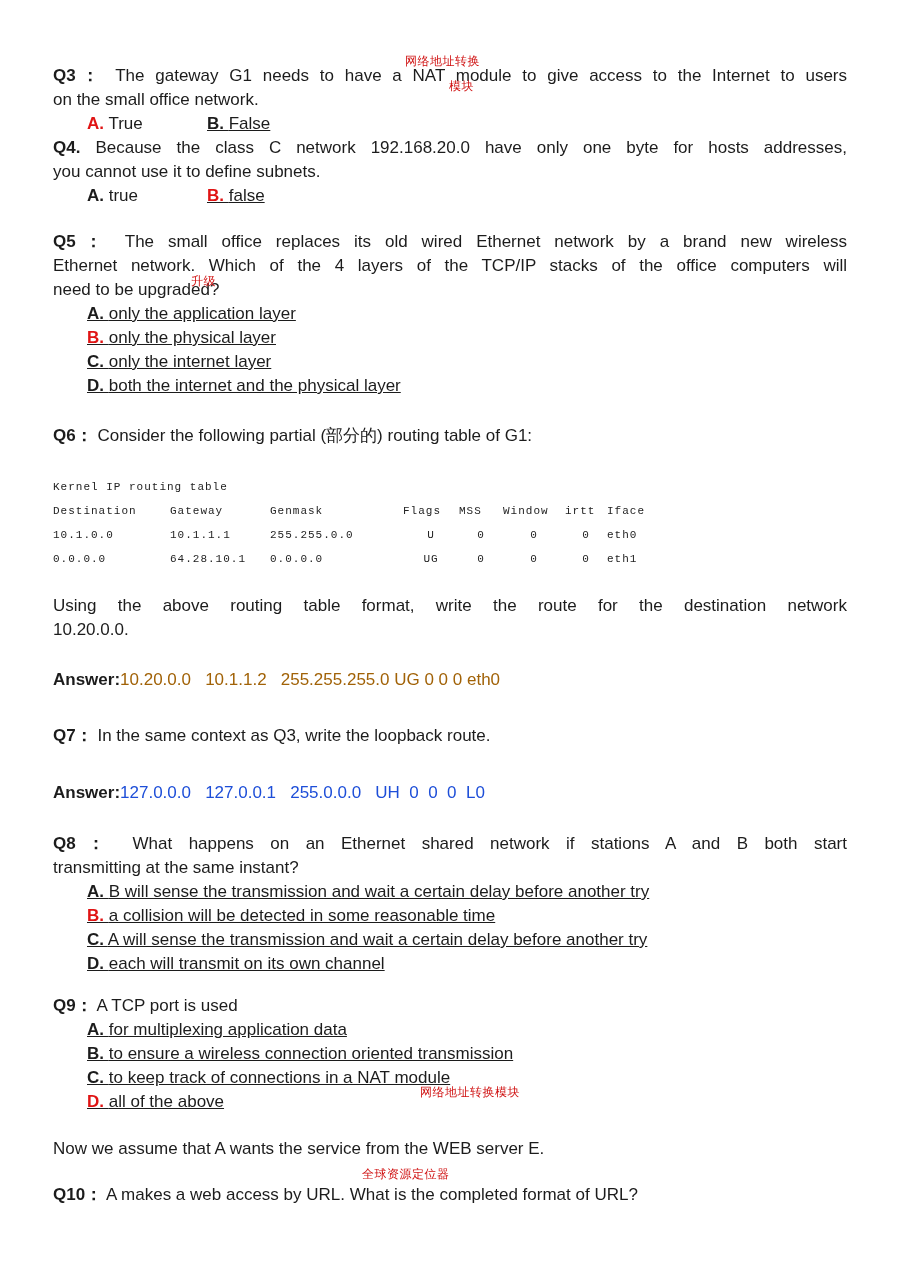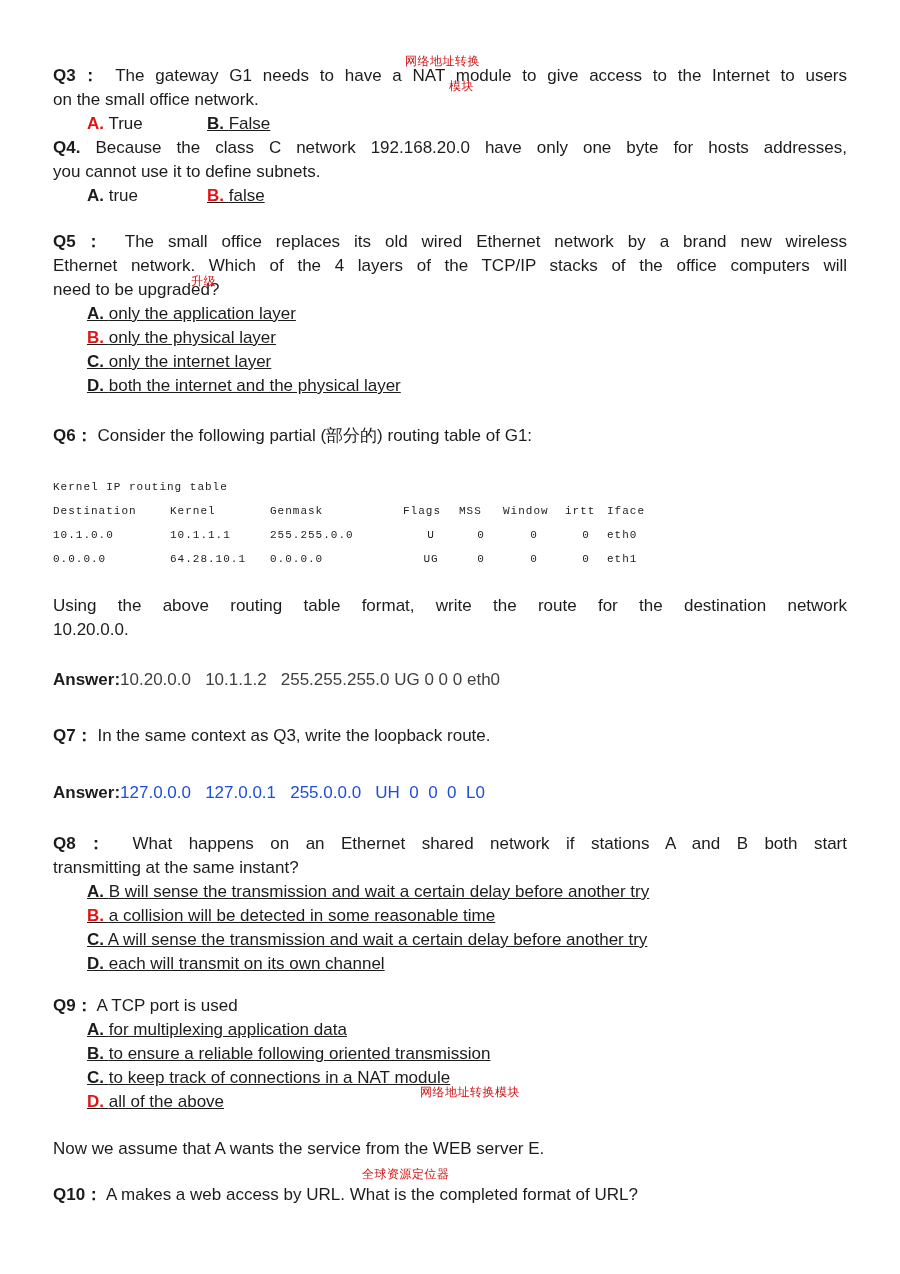--- a/index.html
+++ b/index.html
@@ -99,21 +99,21 @@
             <col style="width:133px">
             <col style="width:56px">
           <col style="width:44px">
             <col style="width:62px">
             <col style="width:42px">
             <col style="width:62px">
         </colgroup>
         <tbody>
             <tr>
           <td>Destination</td>
-          <td>Kernel</td>
+          <td>Gateway</td>
           <td>Genmask</td>
           <td>Flags</td>
           <td>MSS</td>
           <td>Window</td>
           <td>irtt</td>
           <td>Iface</td>
         </tr>
         <tr>
           <td>10.1.0.0</td>
           <td>10.1.1.1</td>
@@ -137,21 +137,21 @@
       </tbody>
         </table>
     </div>
 
     <div class="mt-using">
       <div class="line jl"><span>Using the above routing table format, write the route for the destination network</span></div>
       <div class="line"><span>10.20.0.0.</span></div>
     </div>
 
     <div class="ansline mt-ans1">
-      <span class="lbl">Answer:</span><span class="ans" style="color: #404040; text-align: right;">10.20.0.0   10.1.1.2   255.255.255.0 UG 0 0 0 eth0</span>
+      <span class="lbl">Answer:</span><span class="ans" style="color: #a16207; text-align: right;">10.20.0.0   10.1.1.2   255.255.255.0 UG 0 0 0 eth0</span>
     </div>
 
     <div class="mt-q7">
       <div class="line"><span class="qlbl">Q7：</span> <span>In the same context as Q3, write the loopback route.</span></div>
     </div>
 
     <div class="ansline mt-ans2">
       <span class="lbl">Answer:</span><span class="ans" style="color: #1d4ed8;">127.0.0.0   127.0.0.1   255.0.0.0   UH  0  0  0  L0</span>
     </div>
 
@@ -160,21 +160,21 @@
       <div class="line"><span>transmitting at the same instant?</span></div>
       <div class="opt"><span class="lbl">A.</span> <span>B will sense the transmission and wait a certain delay before another try</span></div>
       <div class="opt"><span class="lbl" style="color: rgb(224, 20, 20);">B.</span> <span>a collision will be detected in some reasonable time</span></div>
       <div class="opt"><span class="lbl">C.</span> <span>A will sense the transmission and wait a certain delay before another try</span></div>
       <div class="opt"><span class="lbl">D.</span> <span>each will transmit on its own channel</span></div>
     </div>
 
     <div class="mt-q9">
       <div class="line"><span class="qlbl">Q9：</span> <span>A TCP port is used</span></div>
       <div class="opt"><span class="lbl">A.</span> <span>for multiplexing application data</span></div>
-      <div class="opt"><span class="lbl">B.</span> <span>to ensure a reliable following oriented transmission</span></div>
+      <div class="opt"><span class="lbl">B.</span> <span>to ensure a wireless connection oriented transmission</span></div>
       <div class="opt"><span class="lbl">C.</span> <span>to keep track of connections in a NAT module</span></div>
       <div class="opt"><span class="lbl" style="color: rgb(224, 20, 20);">D.</span> <span>all of the above</span></div>
     </div>
 
     <div class="line mt-note"><span>Now we assume that A wants the service from the WEB server E.</span></div>
 
     <div class="mt-q10">
       <div class="line"><span class="qlbl">Q10：</span> <span>A makes a web access by URL. What is the completed format of URL?</span></div>
     </div>
 

